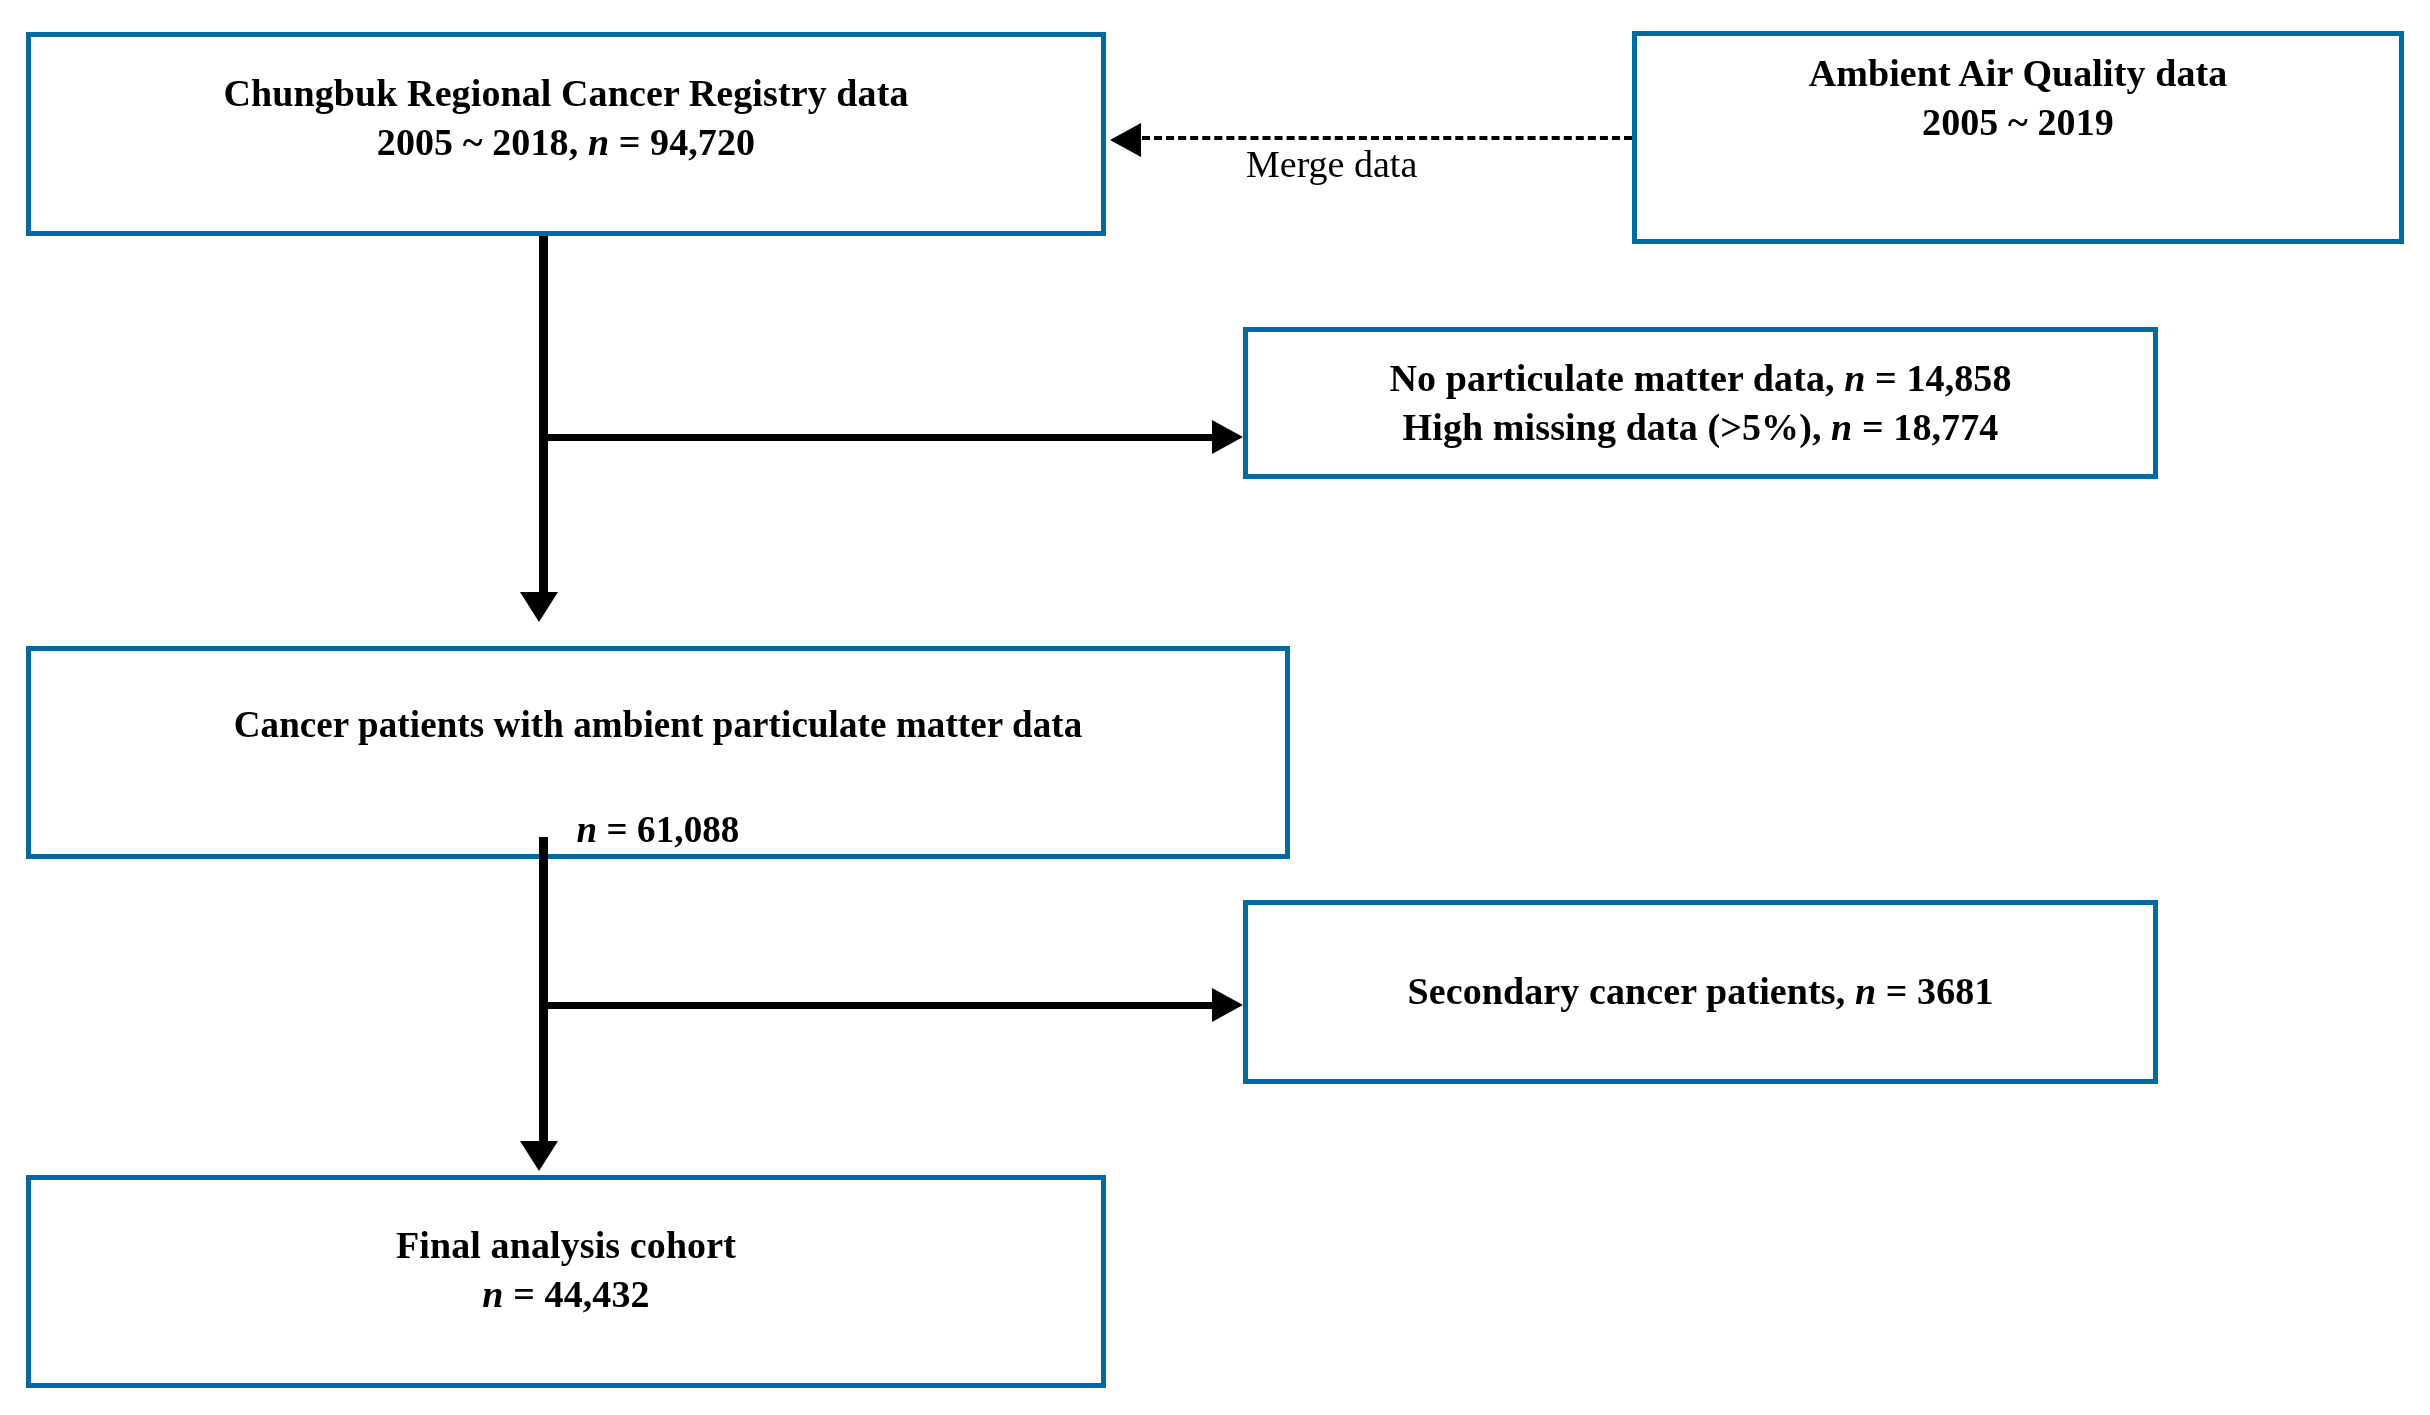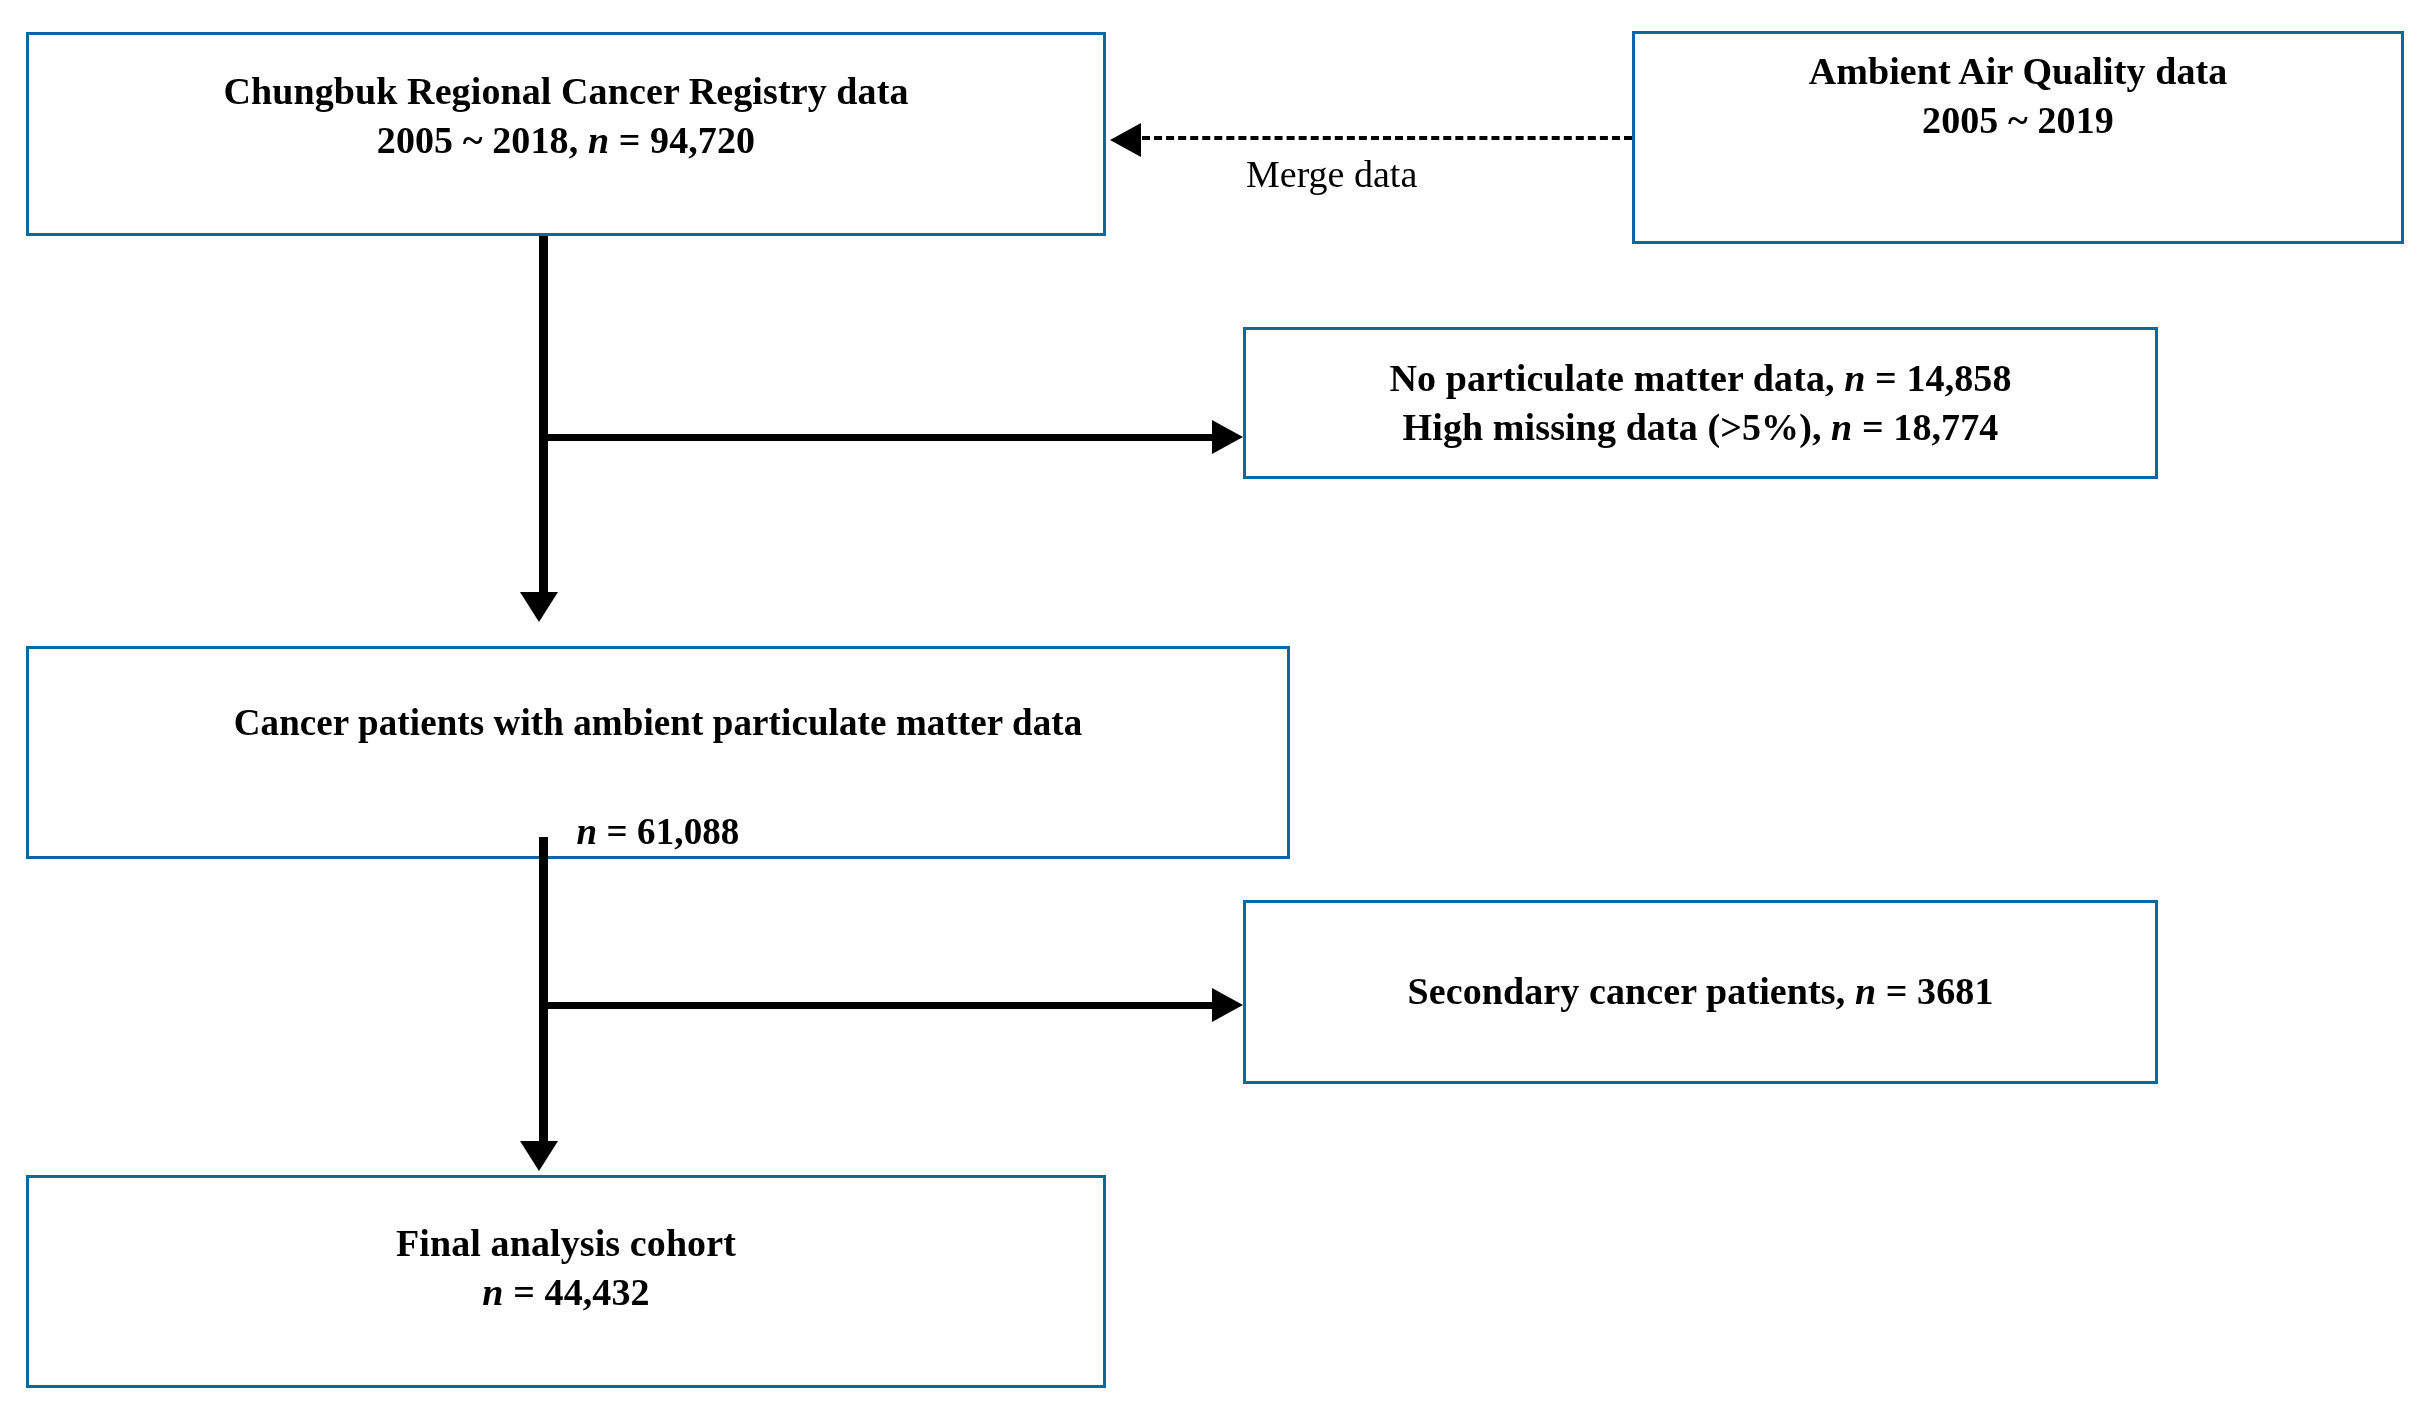--- a/index.html
+++ b/index.html
@@ -13,21 +13,21 @@
     width: 2430px;
     height: 1415px;
     background: #ffffff;
     overflow: hidden;
     font-family: "Liberation Serif", "DejaVu Serif", serif;
     color: #000000;
   }
   .box {
     position: absolute;
     box-sizing: border-box;
-    border: 3px solid #0369a1;
+    border: 5px solid #0369a1;
     background: #ffffff;
     display: flex;
     flex-direction: column;
     justify-content: center;
     align-items: center;
     text-align: center;
   }
   .box .line {
     font-weight: bold;
     font-size: 38px;
@@ -132,21 +132,20 @@
   #merge-head {
     left: 1110px; top: 123px;
   }
   #merge-label {
     position: absolute;
     left: 1246px;
     top: 142px;
     font-size: 38px;
     font-weight: normal;
     white-space: nowrap;
-    margin-top: 10px;
   }
 </style>
 </head>
 <body>
 
 <div id="canvas">
 
   <div class="box" id="box-source">
     <div class="line">Chungbuk Regional Cancer Registry data</div>
     <div class="line"><span>2005 ~ 2018, </span><span class="italic-n">n</span><span> = 94,720</span></div>

